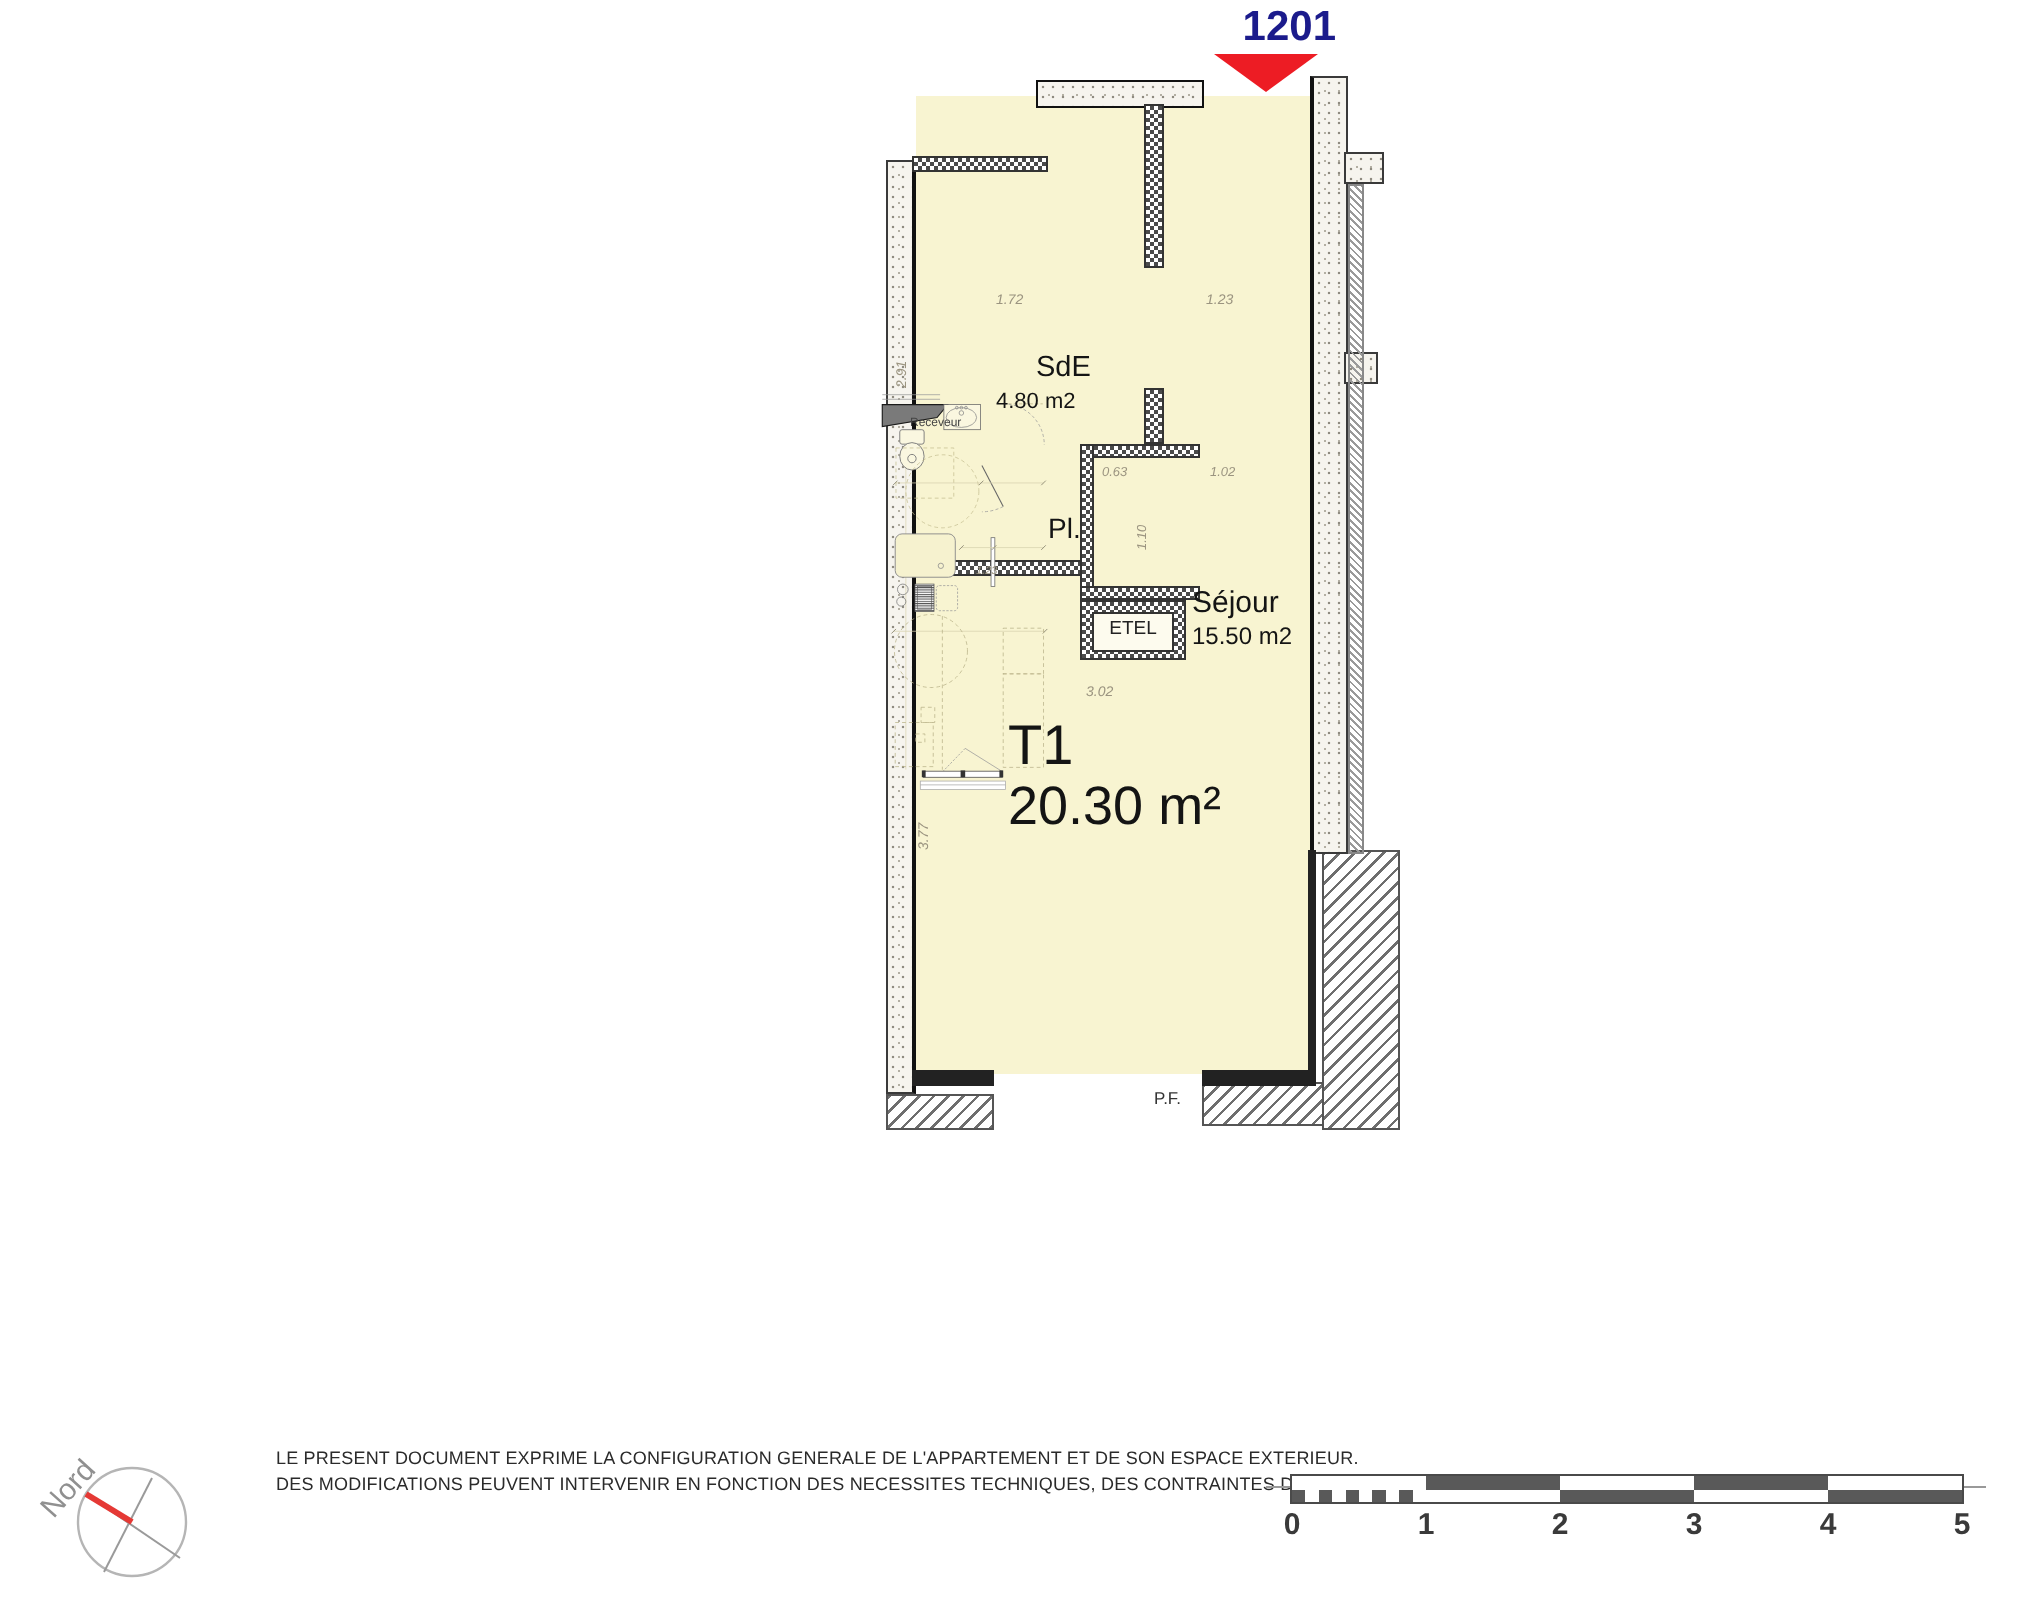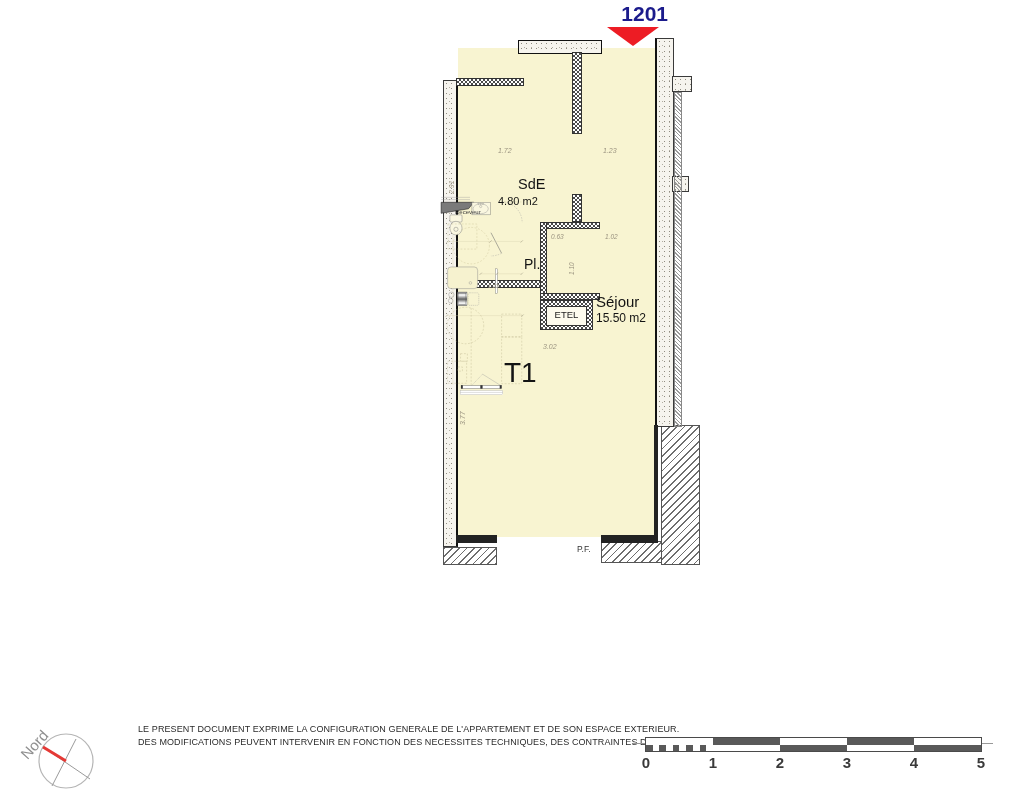--- a/index.html
+++ b/index.html
@@ -165,20 +165,21 @@
       <line x1="493" y1="554" x2="605" y2="554" stroke="#aaa"></line>
     </g>
   </svg>
 
   <div class="abs roomname" style="left:482px;top:176px;font-size:14.5px;z-index:4;margin-left:36px;">SdE</div>
   <div class="abs roomname" style="left:498px;top:195px;font-size:11px;z-index:4;">4.80 m2</div>
   <div class="abs roomname" style="left:524px;top:256px;font-size:14px;z-index:4;">Pl.</div>
   <div class="abs roomname" style="left:596px;top:293px;font-size:15px;z-index:4;">Séjour</div>
   <div class="abs roomname" style="left:596px;top:311px;font-size:12px;z-index:4;">15.50 m2</div>
   <div class="abs roomname" style="left:504px;top:357px;font-size:28px;z-index:4;text-align:right;">T1</div>
+  <div class="abs roomname" style="left:504px;top:388px;font-size:27px;z-index:4;">20.30 m²</div>
   <div class="abs" style="left:455px;top:209px;font-size:6px;color:#444;z-index:4;">Receveur</div>
   <div class="abs" style="left:546px;top:309px;width:41px;text-align:center;font-size:9.5px;color:#222;z-index:4;">ETEL</div>
   <div class="abs" style="left:577px;top:544px;font-size:8.5px;color:#333;z-index:4;">P.F.</div>
 
   <div class="abs dim" style="left:498px;top:147px;font-size:7px;z-index:4;">1.72</div>
   <div class="abs dim" style="left:603px;top:147px;font-size:7px;z-index:4;">1.23</div>
   <div class="abs dim rot" style="left:448px;top:194px;font-size:7px;z-index:4;">2.91</div>
   <div class="abs dim" style="left:551px;top:233px;font-size:6.5px;z-index:4;">0.63</div>
   <div class="abs dim" style="left:605px;top:233px;font-size:6.5px;z-index:4;">1.02</div>
   <div class="abs dim rot" style="left:568px;top:275px;font-size:6.5px;z-index:4;">1.10</div>

